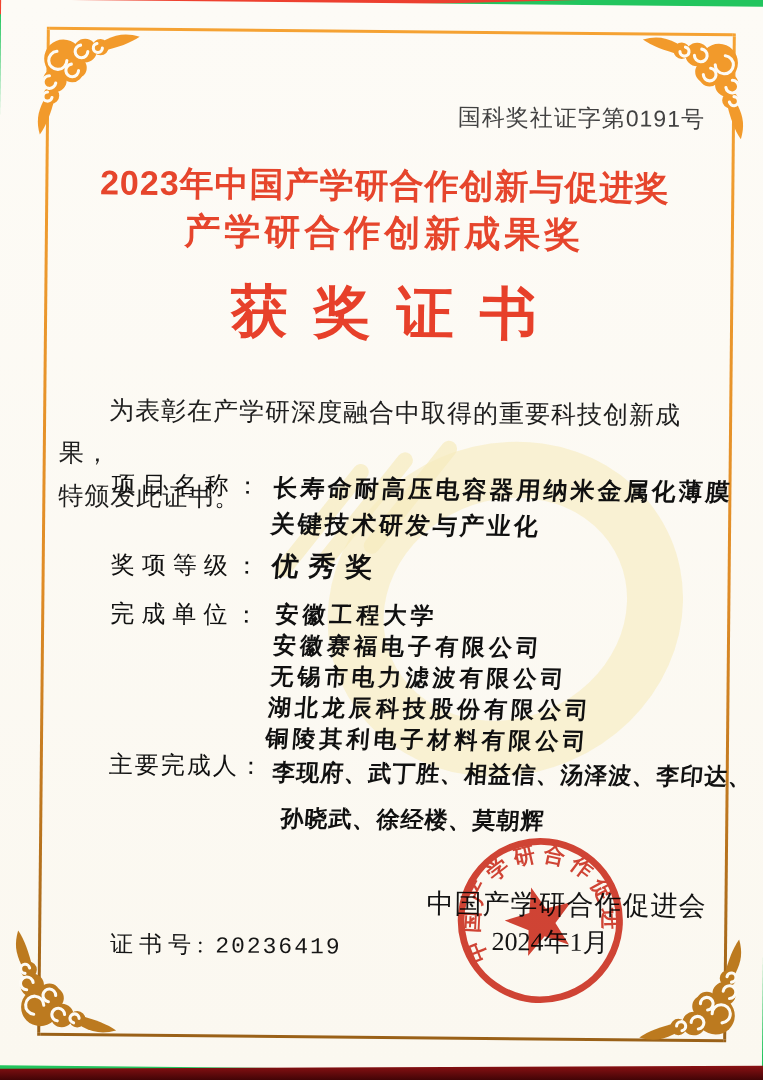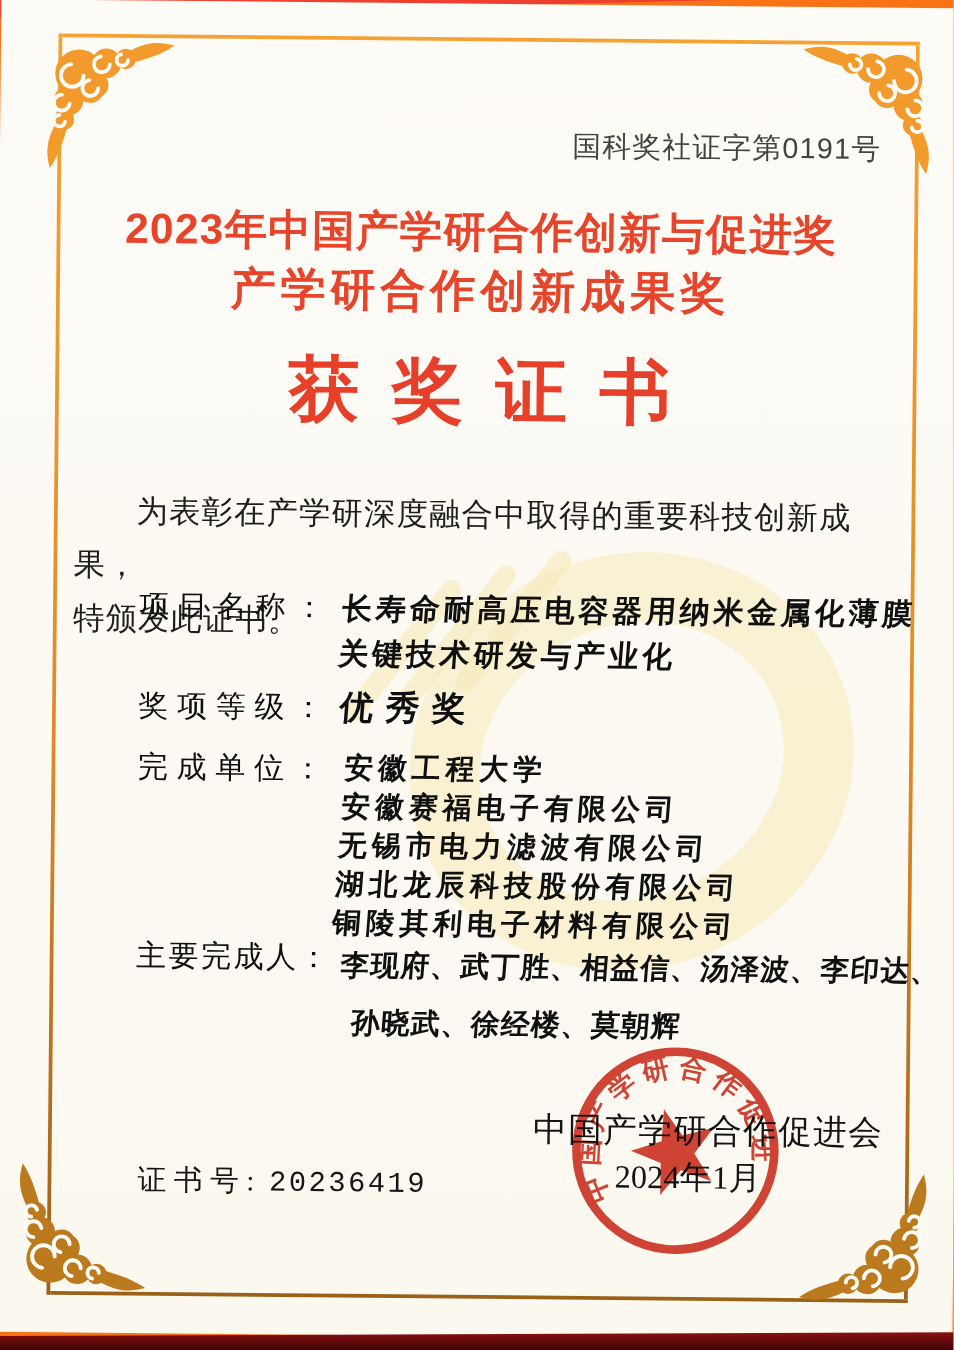--- a/index.html
+++ b/index.html
@@ -1,16 +1,16 @@
 <!DOCTYPE html>
 <html><head>
 <meta charset="utf-8">
 <style>
   html,body{margin:0;padding:0;background:#d8d4cc;}
-  .stage{position:relative;width:763px;height:1080px;overflow:hidden;background:#f97316;font-family:"Liberation Serif",serif;}
+  .stage{position:relative;width:763px;height:1080px;overflow:hidden;background:#22c55e;font-family:"Liberation Serif",serif;}
   .backing-top{position:absolute;top:0;left:0;width:100%;height:15px;background:linear-gradient(90deg,#f0432f,#e93c30);clip-path:polygon(0 0,76% 0,0 95%);z-index:0;}
   .backing-bottom{position:absolute;bottom:0;left:0;width:100%;height:15px;background:linear-gradient(180deg,#8e1214,#420406);clip-path:polygon(0 25%,100% 5%,100% 100%,0 100%);z-index:5;}
   .paper{position:absolute;left:-4px;top:3px;right:-4px;bottom:11px;background:linear-gradient(180deg,#fdfbf6,#fbf8f0);transform:rotate(0.55deg);transform-origin:50% 50%;z-index:1;}
 
   
   .wm-ring{position:absolute;left:330px;top:440px;width:360px;height:330px;border-radius:50%;border:56px solid rgba(247,235,190,.62);box-sizing:border-box;transform:rotate(-24deg);}
   .wm-streak{position:absolute;width:16px;height:140px;background:rgba(247,235,190,.7);border-radius:8px;}
   .wm-s1{left:318px;top:448px;transform:rotate(38deg);}
   .wm-s2{left:362px;top:436px;transform:rotate(38deg);}
   .wm-s3{left:406px;top:424px;transform:rotate(38deg);}

